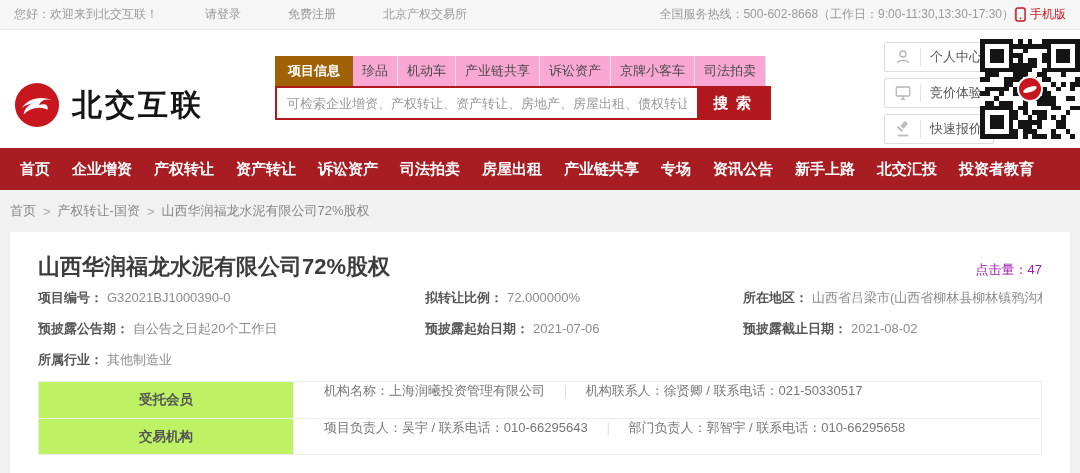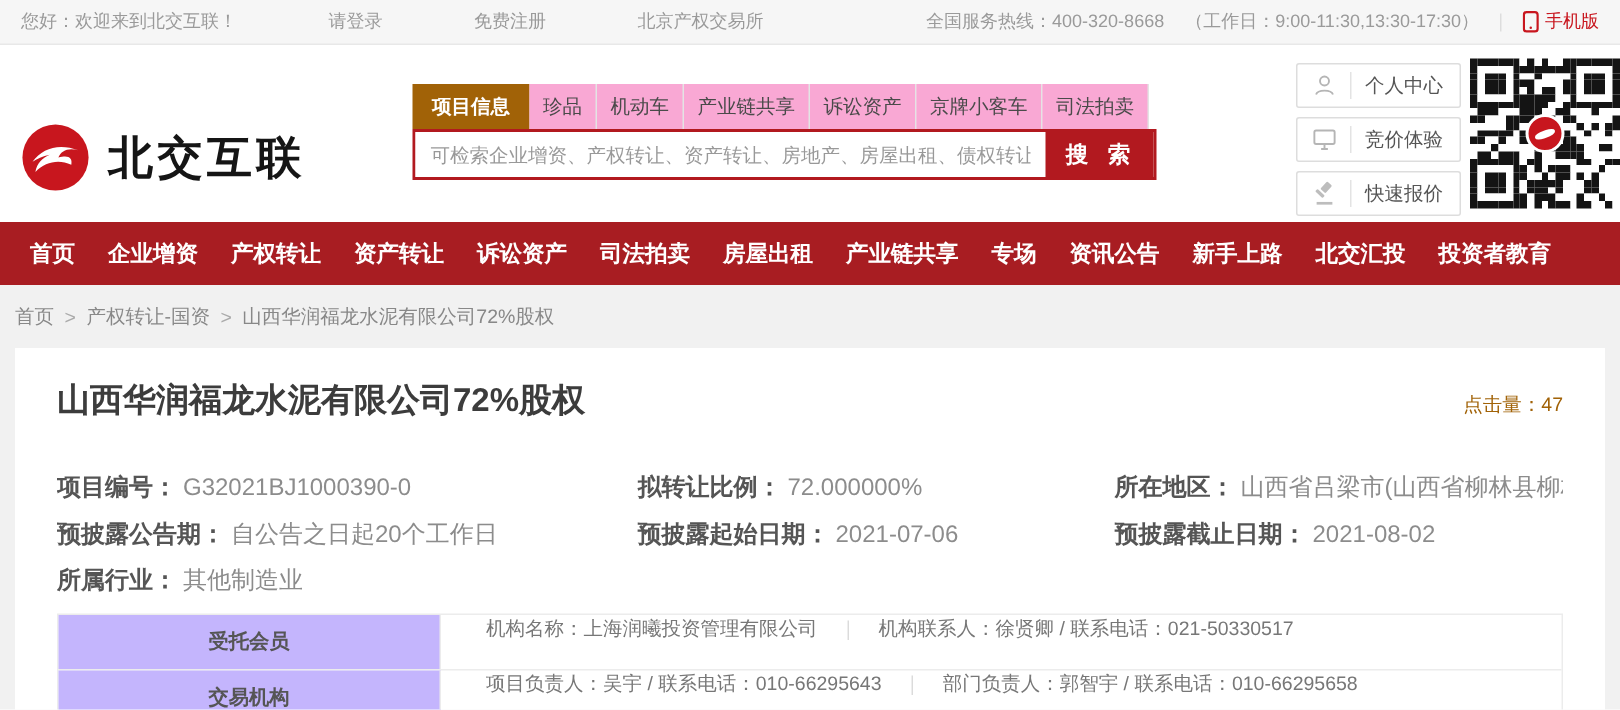--- a/index.html
+++ b/index.html
@@ -3,21 +3,21 @@
 <meta charset="utf-8">
 <style>
   * { margin:0; padding:0; box-sizing:border-box; }
   html,body { width:1080px; height:473px; overflow:hidden; }
   body { font-family:"Liberation Sans","DejaVu Sans",sans-serif; background:#f1f1f1; }
 
   
   .topbar { height:30px; background:#f6f6f6; border-bottom:1px solid #e8e8e8;
             display:flex; justify-content:space-between; align-items:center;
             padding:0 14px; font-size:12px; color:#9a9a9a; }
-  .topbar-left, .topbar-right { display:flex; align-items:center; gap:14px; }
+  .topbar-left, .topbar-right { display:flex; align-items:center; }
   .toplink { color:#9a9a9a; text-decoration:none; cursor:pointer;margin-left:47px; }
   .vsep { width:1px; height:12px; background:#ddd; display:inline-block; }
   .mobile-link { color:#c8161e; text-decoration:none; cursor:pointer; display:flex; align-items:center; gap:4px; }
   .icon-slot { display:inline-flex; align-items:center; justify-content:center; }
 
   
   .header { position:relative; height:118px; background:#fff; }
   .logo { position:absolute; left:14px; top:52px; display:flex; align-items:center; gap:12px; cursor:pointer; }
   .logo-text { font-size:30px; font-weight:900; color:#151515; letter-spacing:3px; }
 
@@ -25,23 +25,23 @@
   .search-tabs { display:flex; height:30px; align-items:stretch; }
   .tab { display:flex; align-items:center; padding:0 9px; font-size:13px; color:#4a4a4a;
          background:#f9a8d4; border-right:1px solid #e4e4e4; cursor:pointer; white-space:nowrap; }
   .tab.active { background:#a16207; color:#fff; font-weight:bold; padding:0 13px; border-right:none; }
   .search-box { display:flex; height:34px; border:2px solid #b2191f; background:#fff; }
   .search-box input { flex:1; border:none; outline:none; padding:0 10px; font-size:13px; color:#333;
                       font-family:"Liberation Sans","DejaVu Sans",sans-serif; }
   .search-box input::placeholder { color:#999; }
   .search-btn { width:72px; background:#b2191f; color:#fff; border:none; font-size:15px;
                 font-weight:bold; cursor:pointer; letter-spacing:2px;
-                font-family:Liberation Mono, monospace; }
-
-  .quick-links { position:absolute; left:864px; top:12px; display:flex; flex-direction:column; gap:6px; }
+                font-family:Liberation Serif, serif; }
+
+  .quick-links { position:absolute; left:884px; top:12px; display:flex; flex-direction:column; gap:6px; }
   .qlink { width:110px; height:30px; border:1px solid #ddd; border-radius:2px; background:#fff;
            display:flex; align-items:center; padding:0 9px; gap:9px; font-size:13px; color:#555; cursor:pointer; }
   .qlink .icon-slot { border-right:1px solid #e3e3e3; padding-right:8px; height:18px; }
 
   .qr { position:absolute; left:980px; top:9px; width:100px; height:100px; }
   .qr-cells { display:grid; grid-template-columns:repeat(21,1fr); grid-template-rows:repeat(21,1fr);
               width:100px; height:100px; background:#fff; }
   .qrc { background:#fff; } .qrc.d { background:#141414; }
   .qr-logo { position:absolute; inset:0; margin:auto; width:26px; height:26px; border-radius:50%;
              background:#c8161e; border:2px solid #fff; display:flex; align-items:center; justify-content:center; }
@@ -55,48 +55,48 @@
   
   .breadcrumb { height:42px; display:flex; align-items:center; padding-left:10px;
                 font-size:13px; color:#888; gap:7px; }
   .crumb { color:#888; cursor:pointer; }
   .crumb-sep { color:#aaa; }
 
   
   .card { margin:0 10px; background:#fff; padding:0 28px 16px; min-height:241px; }
   .title-row { padding-top:20px; display:flex; justify-content:space-between; align-items:flex-end; }
   .title-row h1 { font-size:22px; color:#3c3c3c; font-weight:bold; }
-  .hits { font-size:13px; color:#a16207; padding-bottom:3px; }
-
-  .fields { margin-top:28px; display:grid; grid-template-columns:387px 318px 1fr;
-            grid-auto-rows:31px; align-items:center; font-size:16px; }
+  .hits { font-size:13px; color:#a21caf; padding-bottom:3px; }
+
+  .fields { margin-top:0; display:grid; grid-template-columns:387px 318px 1fr;
+            grid-auto-rows:31px; align-items:center; font-size:13px; }
   .field { white-space:nowrap; overflow:hidden; }
   .f-label { color:#555; font-weight:bold; margin-right:4px; }
   .f-value { color:#8c8c8c; }
 
   .info-table { margin-top:6px; border:1px solid #ececec; }
   .trow { display:flex; height:36px; }
   .trow + .trow { border-top:1px solid #ececec; }
-  .th { width:255px; background:#c4b5fd; border-right:1px solid #ececec; display:flex;
+  .th { width:255px; background:#bef264; border-right:1px solid #ececec; display:flex;
         align-items:center; justify-content:center; font-size:13.5px; font-weight:bold; color:#555; }
   .td { flex:1; display:flex; padding-left:30px; font-size:13px; color:#777; gap:14px; }
   .pipe { color:#d5d5d5; }
 </style>
 </head>
 <body>
 
 <div class="topbar">
   <div class="topbar-left">
     <span>您好：欢迎来到北交互联！</span>
     <a class="toplink">请登录</a>
     <a class="toplink">免费注册</a>
     <a class="toplink">北京产权交易所</a>
   </div>
   <div class="topbar-right">
-    <span>全国服务热线：400-320-8668</span>
+    <span>全国服务热线：500-602-8668</span>
     <span>（工作日：9:00-11:30,13:30-17:30）</span>
     <span class="vsep"></span>
     <a class="mobile-link">
       <span class="icon-slot">
           <svg width="11" height="15" viewBox="0 0 12 16">
             <rect x="1" y="1" width="10" height="14" rx="2" fill="none" stroke="#c8161e" stroke-width="1.6"></rect>
             <circle cx="6" cy="12.3" r="0.9" fill="#c8161e"></circle>
           </svg>
         </span>
       <span>手机版</span>

